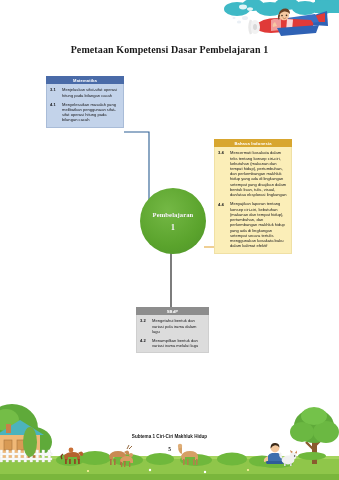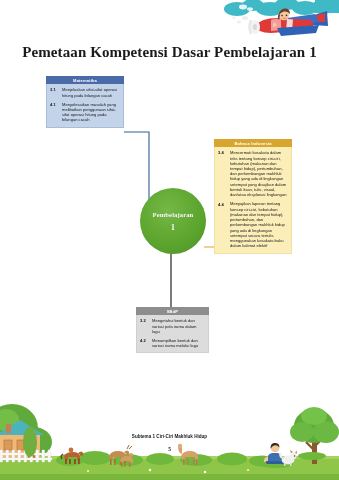--- a/index.html
+++ b/index.html
@@ -15,21 +15,21 @@
 
   
   .top-deco{position:absolute;top:0;left:215px;width:124px;height:46px;overflow:hidden;}
   .top-deco svg{display:block;}
 
   
   .title{
     position:absolute;top:44px;left:0;width:339px;
     text-align:center;
     font-family:"Liberation Serif", serif;
-    font-weight:bold;font-size:15px;
+    font-weight:bold;font-size:10px;
     letter-spacing:.1px;color:#1a1a1a;
   }
 
   
   .card{position:absolute;box-sizing:border-box;}
   .card-head{
     font-family:"Liberation Sans", sans-serif;
     font-weight:bold;font-size:4.1px;
     text-align:center;color:#ffffff;
     padding:1.6px 0 1.7px;

